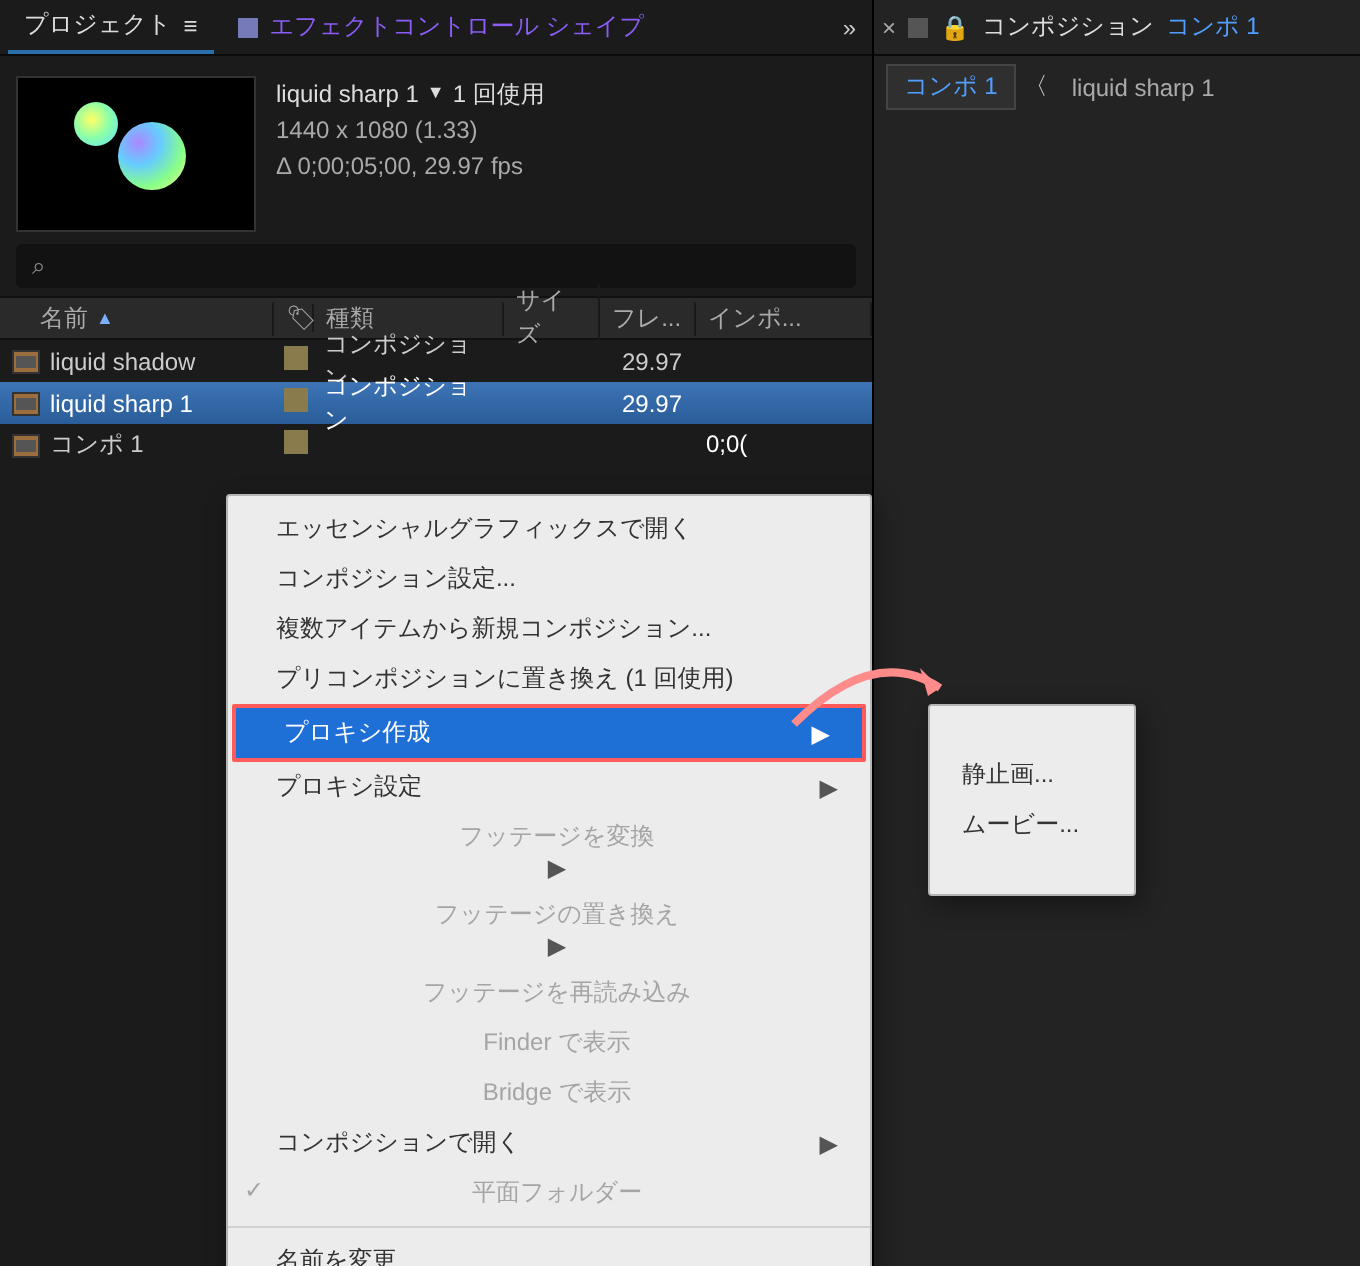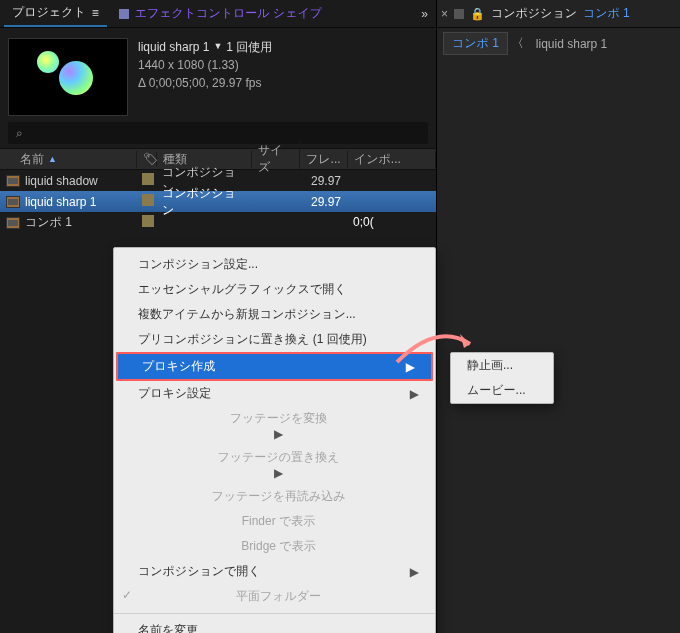--- a/index.html
+++ b/index.html
@@ -61,21 +61,21 @@
 .ctx { position: absolute; left: 113px; top: 247px; width: 323px; background: #ececec; color: #333; border: 1px solid #b5b5b5; box-shadow: 2px 4px 12px rgba(0,0,0,.4); padding: 4px 0; font-size: 13px; border-radius: 2px; }
 .ctx-item { display: flex; align-items: center; justify-content: space-between; padding: 4px 16px 4px 24px; cursor: default; }
 .ctx-item.box { border: 2px solid #ff5b5b; background: #1e6fd6; color:#fff; border-radius:1px; margin:0 2px; }
 .ctx-item.box .rarr { color:#fff; }
 .ctx-item.disabled { color: #a5a5a5; flex-direction: column; }
 .ctx-item.haschk::before { content: "✓"; position:absolute; left:8px; color:#a5a5a5; }
 .ctx-item .rarr { color:#555; font-size:12px; }
 .ctx-sep { height:1px; background:#d0d0d0; margin:4px 0; }
 
 
-.ctx2 { position:absolute; left:450px; top:352px; width:104px; background:#ececec; color:#333; border:1px solid #b5b5b5; box-shadow:2px 4px 12px rgba(0,0,0,.4); padding:0 0; font-size:13px; border-radius:2px; }
+.ctx2 { position:absolute; left:464px; top:352px; width:104px; background:#ececec; color:#333; border:1px solid #b5b5b5; box-shadow:2px 4px 12px rgba(0,0,0,.4); padding:22px 0; font-size:13px; border-radius:2px; }
 .ctx2 .ctx-item { padding:4px 16px; }
 
 
 .arrow { position:absolute; left:392px; top:322px; width:90px; height:50px; pointer-events:none; }
 </style>
 </head>
 <body>
 
 <div class="root">
   <div class="left-panel">
@@ -175,24 +175,24 @@
     <div class="crumb">
       <span class="cbx">コンポ 1</span>
       <span>〈</span>
       <span class="clink">liquid sharp 1</span>
     </div>
   </div>
 </div>
 
 <div class="ctx">
   <div class="ctx-item">
+      <span>エッセンシャルグラフィックスで開く</span>
+    </div>
+  <div class="ctx-item">
       <span>コンポジション設定...</span>
-    </div>
-  <div class="ctx-item">
-      <span>エッセンシャルグラフィックスで開く</span>
     </div>
   <div class="ctx-item">
       <span>複数アイテムから新規コンポジション...</span>
     </div>
   <div class="ctx-item">
       <span>プリコンポジションに置き換え (1 回使用)</span>
     </div>
   <div class="ctx-item box">
       <span>プロキシ作成</span>
       <span class="rarr">▶</span>

